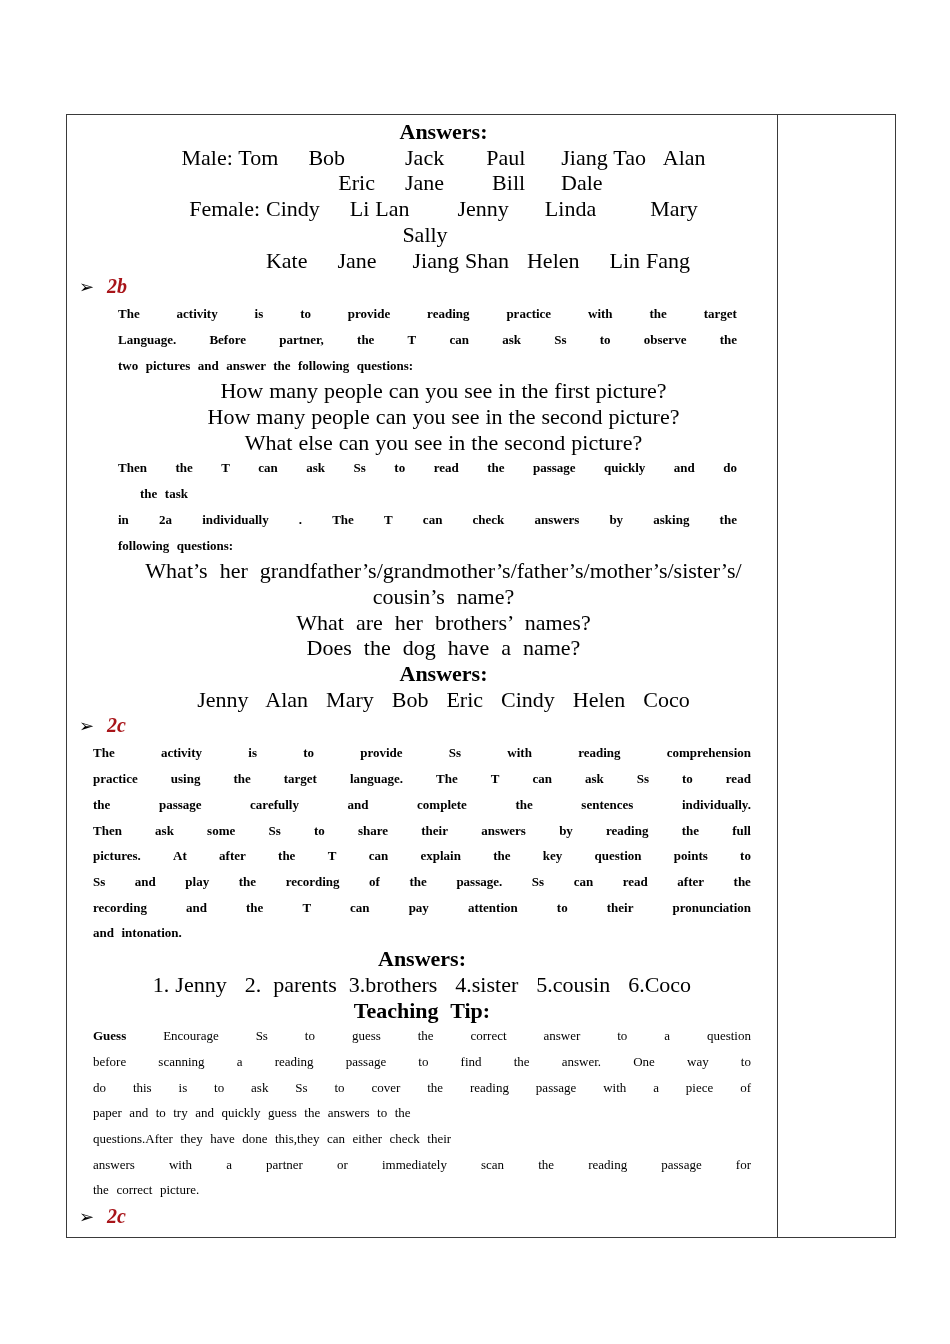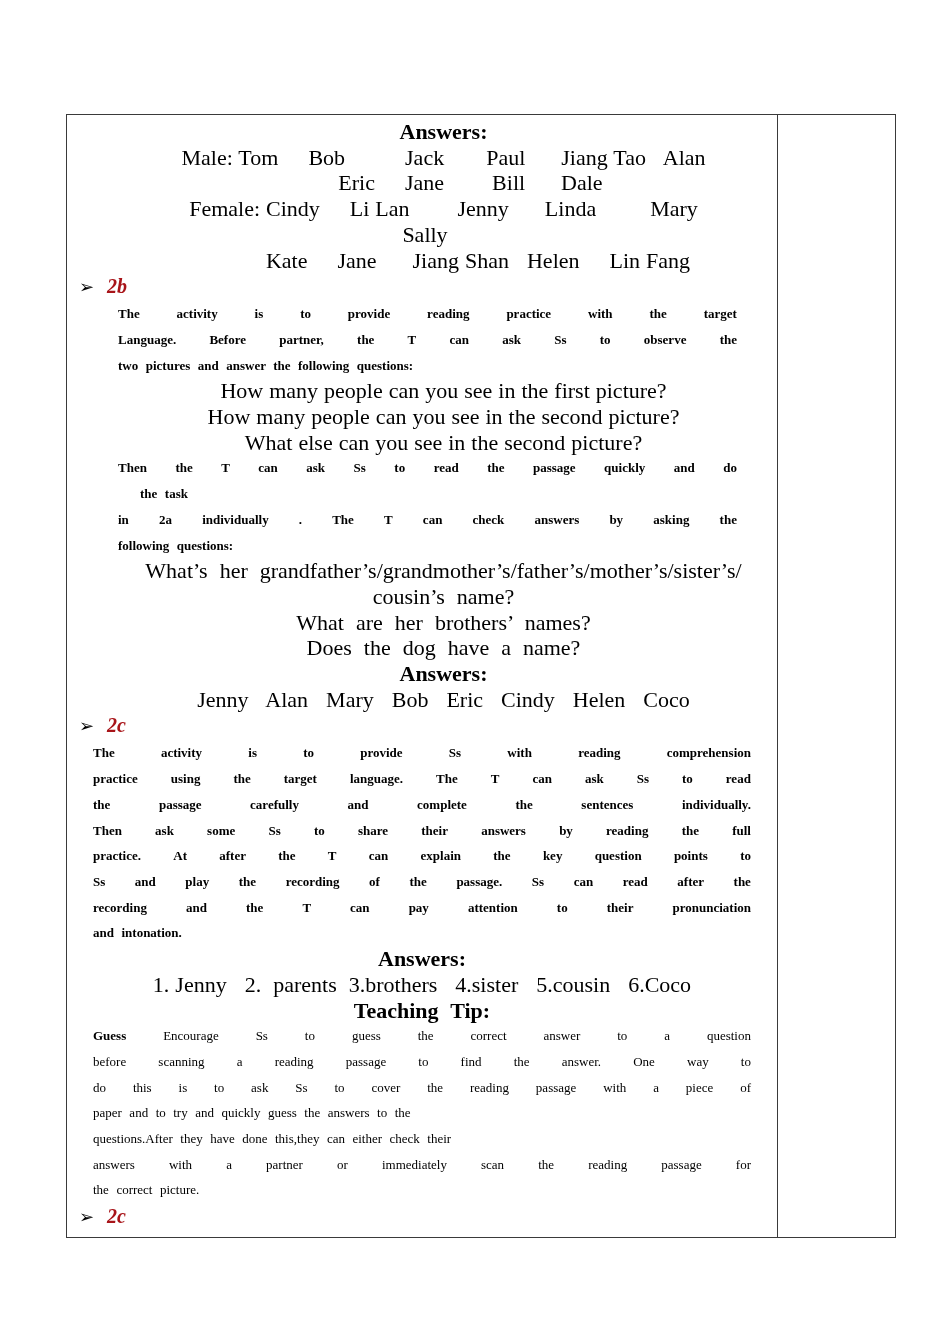--- a/index.html
+++ b/index.html
@@ -149,21 +149,21 @@
         <div class="bullet-row">
           <span class="bullet-glyph">➢</span>
           <span class="bullet-label" style="color:#A81419">2c</span>
         </div>
 
         <div class="just blk-2c">
           <div class="jline"><span>The</span><span>activity</span><span>is</span><span>to</span><span>provide</span><span>Ss</span><span>with</span><span>reading</span><span>comprehension</span></div>
           <div class="jline"><span>practice</span><span>using</span><span>the</span><span>target</span><span>language.</span><span>The</span><span>T</span><span>can</span><span>ask</span><span>Ss</span><span>to</span><span>read</span></div>
           <div class="jline"><span>the</span><span>passage</span><span>carefully</span><span>and</span><span>complete</span><span>the</span><span>sentences</span><span>individually.</span></div>
           <div class="jline"><span>Then</span><span>ask</span><span>some</span><span>Ss</span><span>to</span><span>share</span><span>their</span><span>answers</span><span>by</span><span>reading</span><span>the</span><span>full</span></div>
-          <div class="jline"><span>practice.</span><span>At</span><span>after</span><span>the</span><span>T</span><span>can</span><span>explain</span><span>the</span><span>key</span><span>question</span><span>points</span><span>to</span></div>
+          <div class="jline"><span>pictures.</span><span>At</span><span>after</span><span>the</span><span>T</span><span>can</span><span>explain</span><span>the</span><span>key</span><span>question</span><span>points</span><span>to</span></div>
           <div class="jline"><span>Ss</span><span>and</span><span>play</span><span>the</span><span>recording</span><span>of</span><span>the</span><span>passage.</span><span>Ss</span><span>can</span><span>read</span><span>after</span><span>the</span></div>
           <div class="jline"><span>recording</span><span>and</span><span>the</span><span>T</span><span>can</span><span>pay</span><span>attention</span><span>to</span><span>their</span><span>pronunciation</span></div>
           <div class="jline last"><span>and  intonation.</span></div>
         </div>
 
         <div class="ln b blk-2c">Answers:</div>
         <div class="ln blk-2c">1. Jenny   2.  parents  3.brothers   4.sister   5.cousin   6.Coco</div>
 
         <div class="ln b blk-2c">Teaching  Tip:</div>
 

